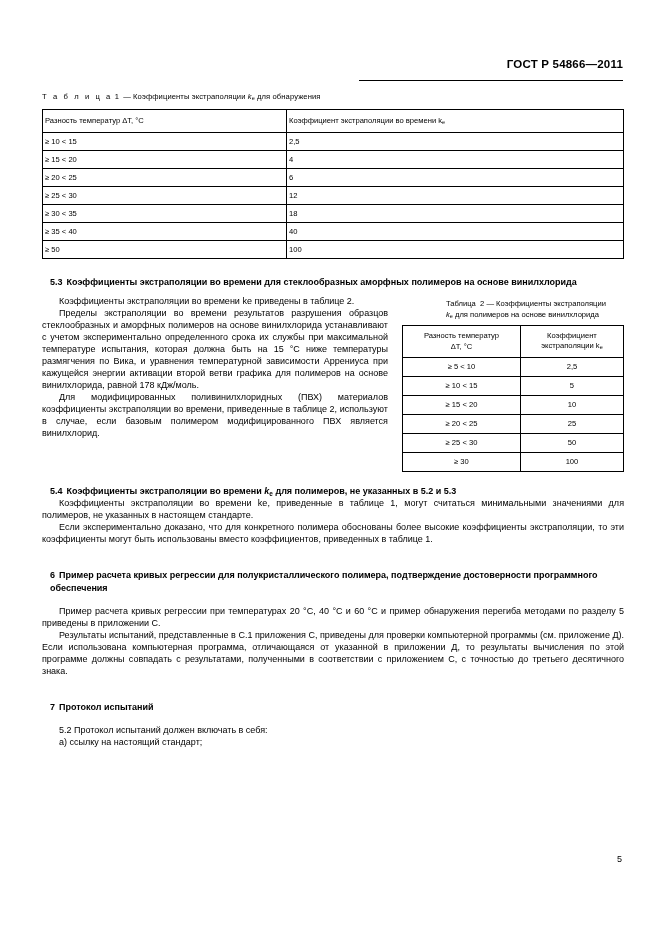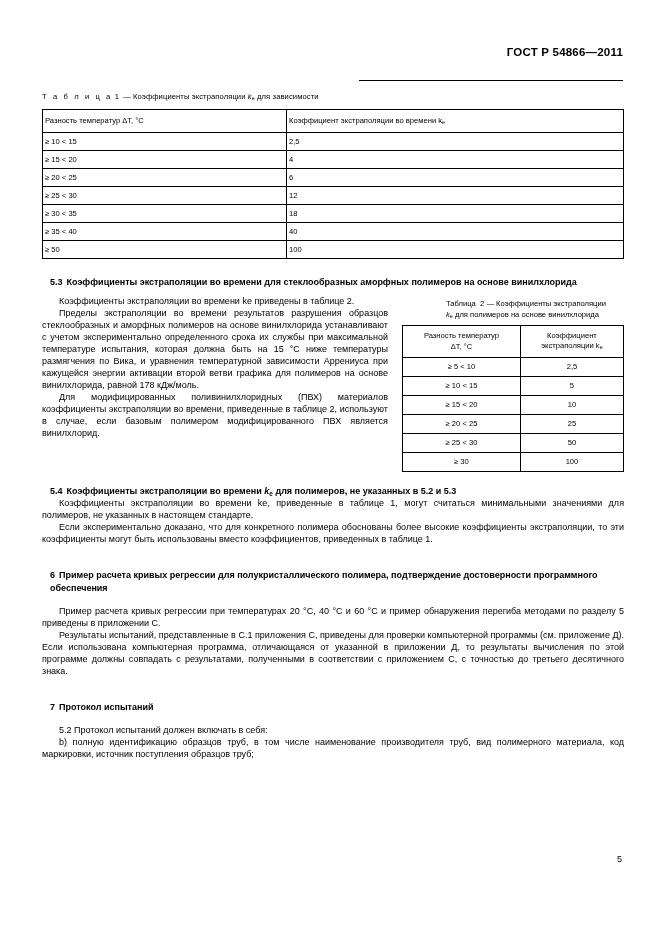--- a/index.html
+++ b/index.html
@@ -15,21 +15,21 @@
     position: relative;
     width: 661px;
     height: 936px;
     background: #ffffff;
     overflow: hidden;
     box-sizing: border-box;
   }
   
   .doc-header {
     position: absolute;
-    top: 46px;
+    top: 58px;
     right: 38px;
     font-size: 11.5px;
     font-weight: bold;
     letter-spacing: 0.2px;
   }
   .header-rule {
     position: absolute;
     top: 80px;
     right: 38px;
     width: 264px;
@@ -151,21 +151,21 @@
   <div class="doc-header">ГОСТ Р 54866—2011</div>
   <div class="header-rule"></div>
 
   <div class="content">
 
     <div class="tbl-caption">
       <span class="sp-letters">Т а б л и ц а</span>
       <span class="sp-letters">1</span>
       <span>— Коэффициенты экстраполяции</span>
       <i class="v">k</i><span class="sub">e</span>
-      <span>для зависимости</span>
+      <span>для обнаружения</span>
     </div>
 
     <table class="grid">
       <thead>
         <tr>
           <th class="c1">
             <span>Разность температур ΔT, °C</span>
           </th>
           <th>
             <span>Коэффициент экстраполяции во времени k</span><span class="sub">e</span>
@@ -296,19 +296,19 @@
 
     <div class="gap-xl"></div>
 
     <h3 class="sec">
       <span>7</span><span class="sec-num-gap"></span><span>Протокол испытаний</span>
     </h3>
 
     <div class="gap-m"></div>
 
     <p class="listitem">5.2  Протокол испытаний должен включать в себя:</p>
-    <p class="listitem">b)  полную идентификацию образцов труб, в том числе наименование производителя труб, вид полимерного материала, код маркировки, источник поступления образцов труб;</p>
+    <p class="listitem">a)  ссылку на настоящий стандарт;</p>
 
   </div>
 
   <div class="page-num">5</div>
 
 </div>
 
 </body></html>

